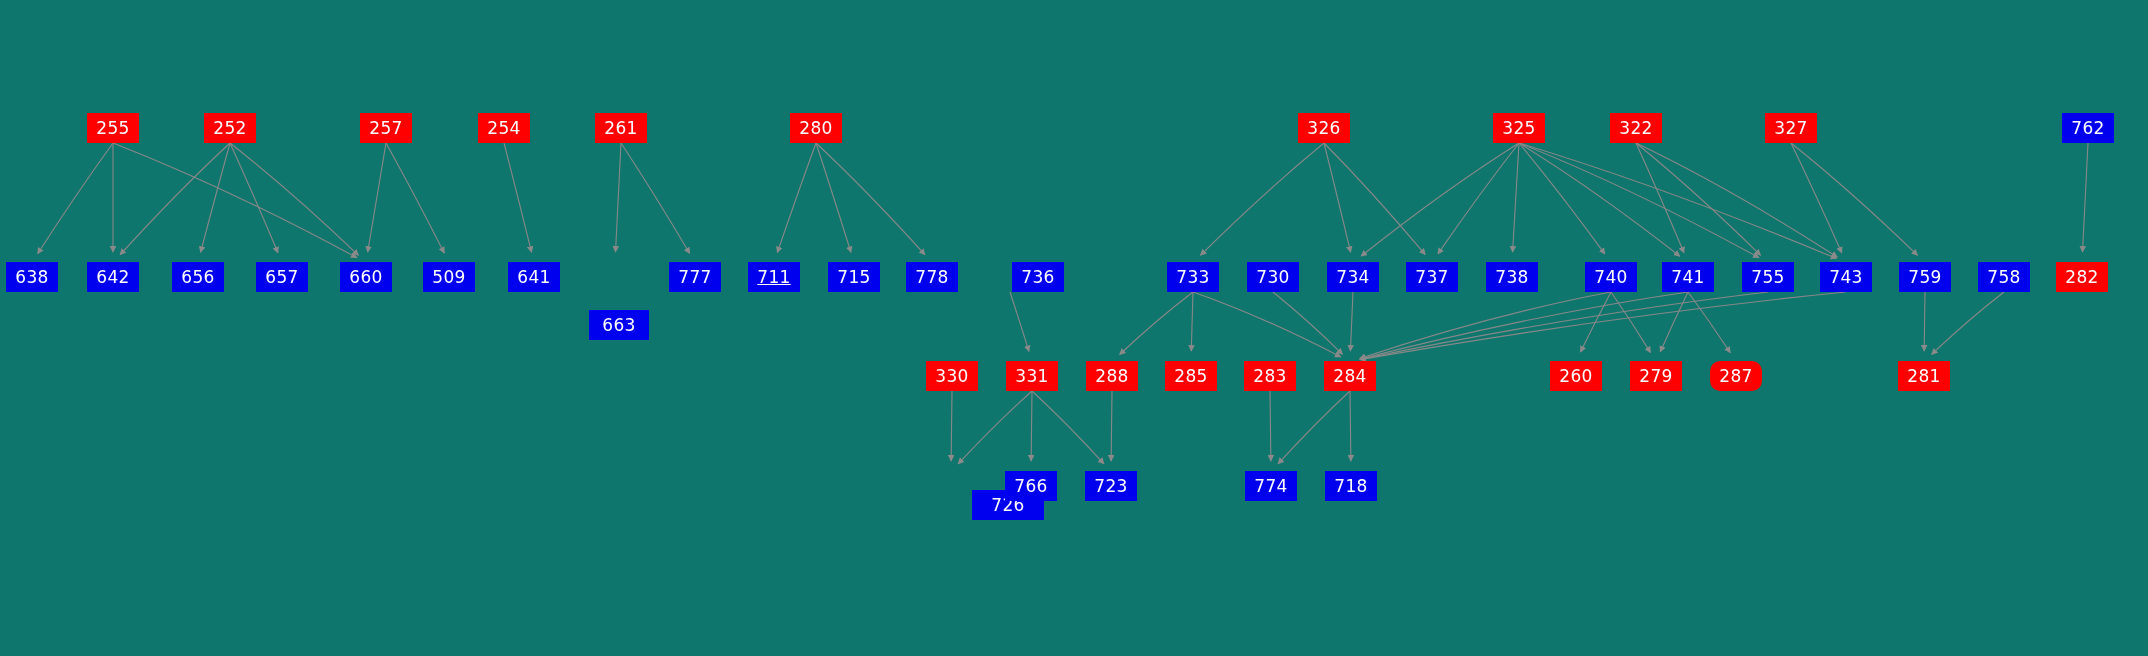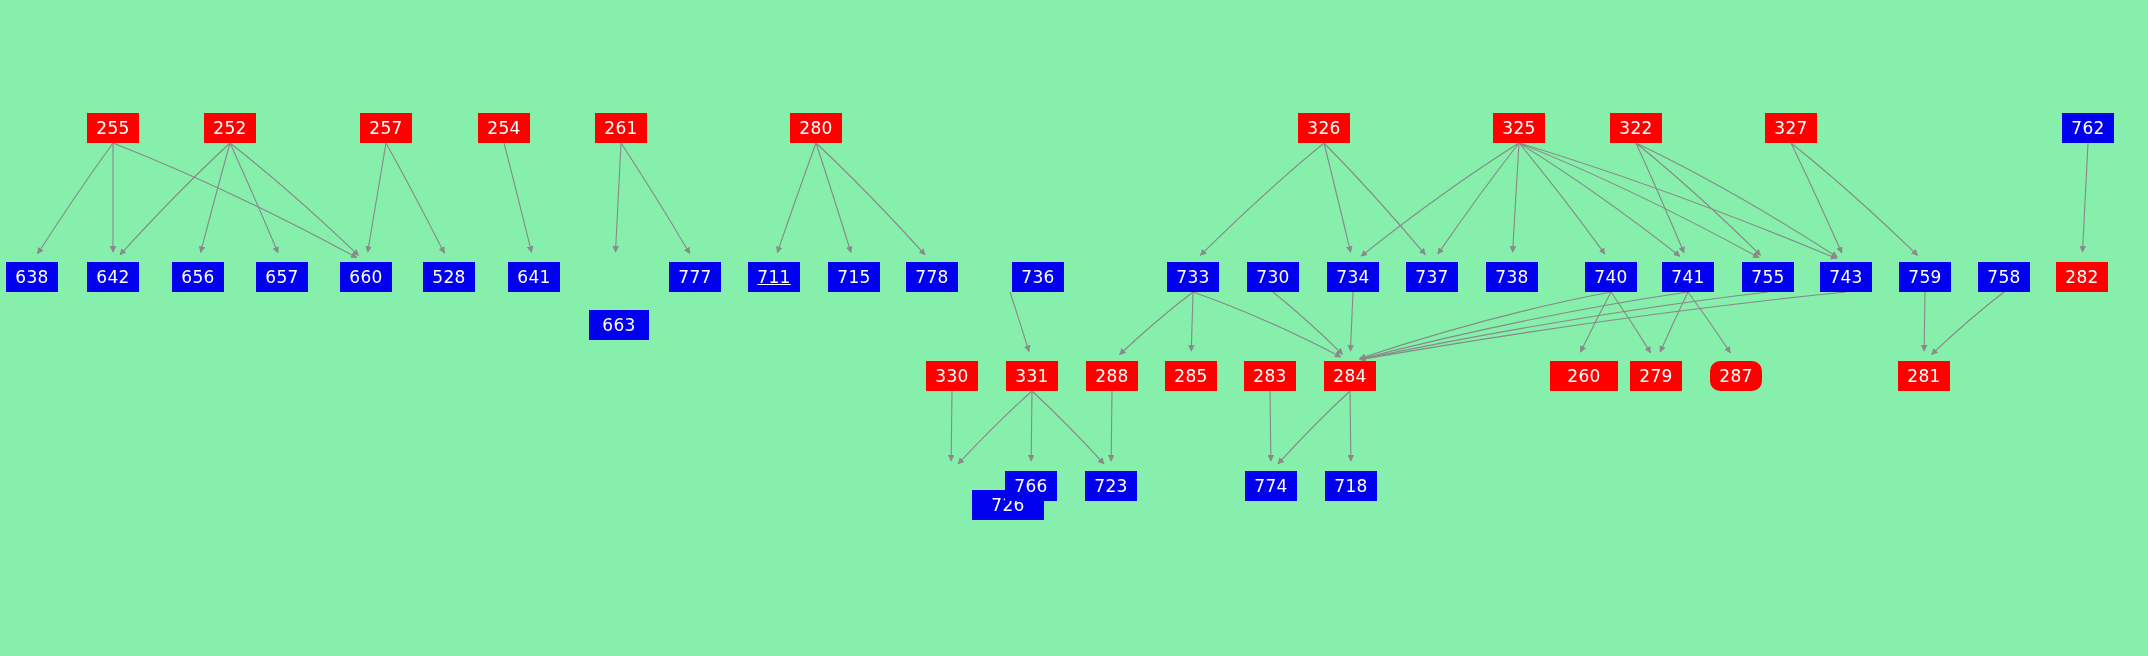--- a/index.html
+++ b/index.html
@@ -7,21 +7,21 @@
     padding: 0;
     background: #ffffff;
   }
   body {
     font-family: "DejaVu Sans", sans-serif;
   }
   #graph-canvas {
     position: relative;
     width: 2148px;
     height: 656px;
-    background: #86efac;
+    background: #0f766e;
     overflow: hidden;
   }
   #edge-layer {
     position: absolute;
     left: 0;
     top: 0;
     width: 2148px;
     height: 656px;
   }
   .node {
@@ -155,21 +155,21 @@
       <div class="node blue" style="left: 172px; top: 262px; width: 52px; height: 30px;">
         <span class="node-label">656</span>
       </div>
       <div class="node blue" style="left: 256px; top: 262px; width: 52px; height: 30px;">
         <span class="node-label">657</span>
       </div>
       <div class="node blue" style="left: 340px; top: 262px; width: 52px; height: 30px;">
         <span class="node-label">660</span>
       </div>
       <div class="node blue" style="left: 423px; top: 262px; width: 52px; height: 30px;">
-        <span class="node-label">528</span>
+        <span class="node-label">509</span>
       </div>
       <div class="node blue" style="left: 508px; top: 262px; width: 52px; height: 30px;">
         <span class="node-label">641</span>
       </div>
       <div class="node blue" style="left: 589px; top: 262px; width: 60px; height: 30px; margin-top: 48px;">
         <span class="node-label">663</span>
       </div>
       <div class="node blue" style="left: 669px; top: 262px; width: 52px; height: 30px;">
         <span class="node-label">777</span>
       </div>
@@ -232,21 +232,21 @@
       </div>
       <div class="node red" style="left: 1165px; top: 361px; width: 52px; height: 30px;">
         <span class="node-label">285</span>
       </div>
       <div class="node red" style="left: 1244px; top: 361px; width: 52px; height: 30px;">
         <span class="node-label">283</span>
       </div>
       <div class="node red" style="left: 1324px; top: 361px; width: 52px; height: 30px;">
         <span class="node-label">284</span>
       </div>
-      <div class="node red" style="left: 1550px; top: 361px; width: 68px; height: 30px; align-items: center;">
+      <div class="node red" style="left: 1550px; top: 361px; width: 52px; height: 30px; align-items: center;">
         <span class="node-label">260</span>
       </div>
       <div class="node red" style="left: 1630px; top: 361px; width: 52px; height: 30px;">
         <span class="node-label">279</span>
       </div>
       <div class="node red" style="left: 1710px; top: 361px; width: 52px; height: 30px; border-radius: 10px;">
         <span class="node-label">287</span>
       </div>
       <div class="node red" style="left: 1898px; top: 361px; width: 52px; height: 30px;">
         <span class="node-label">281</span>

